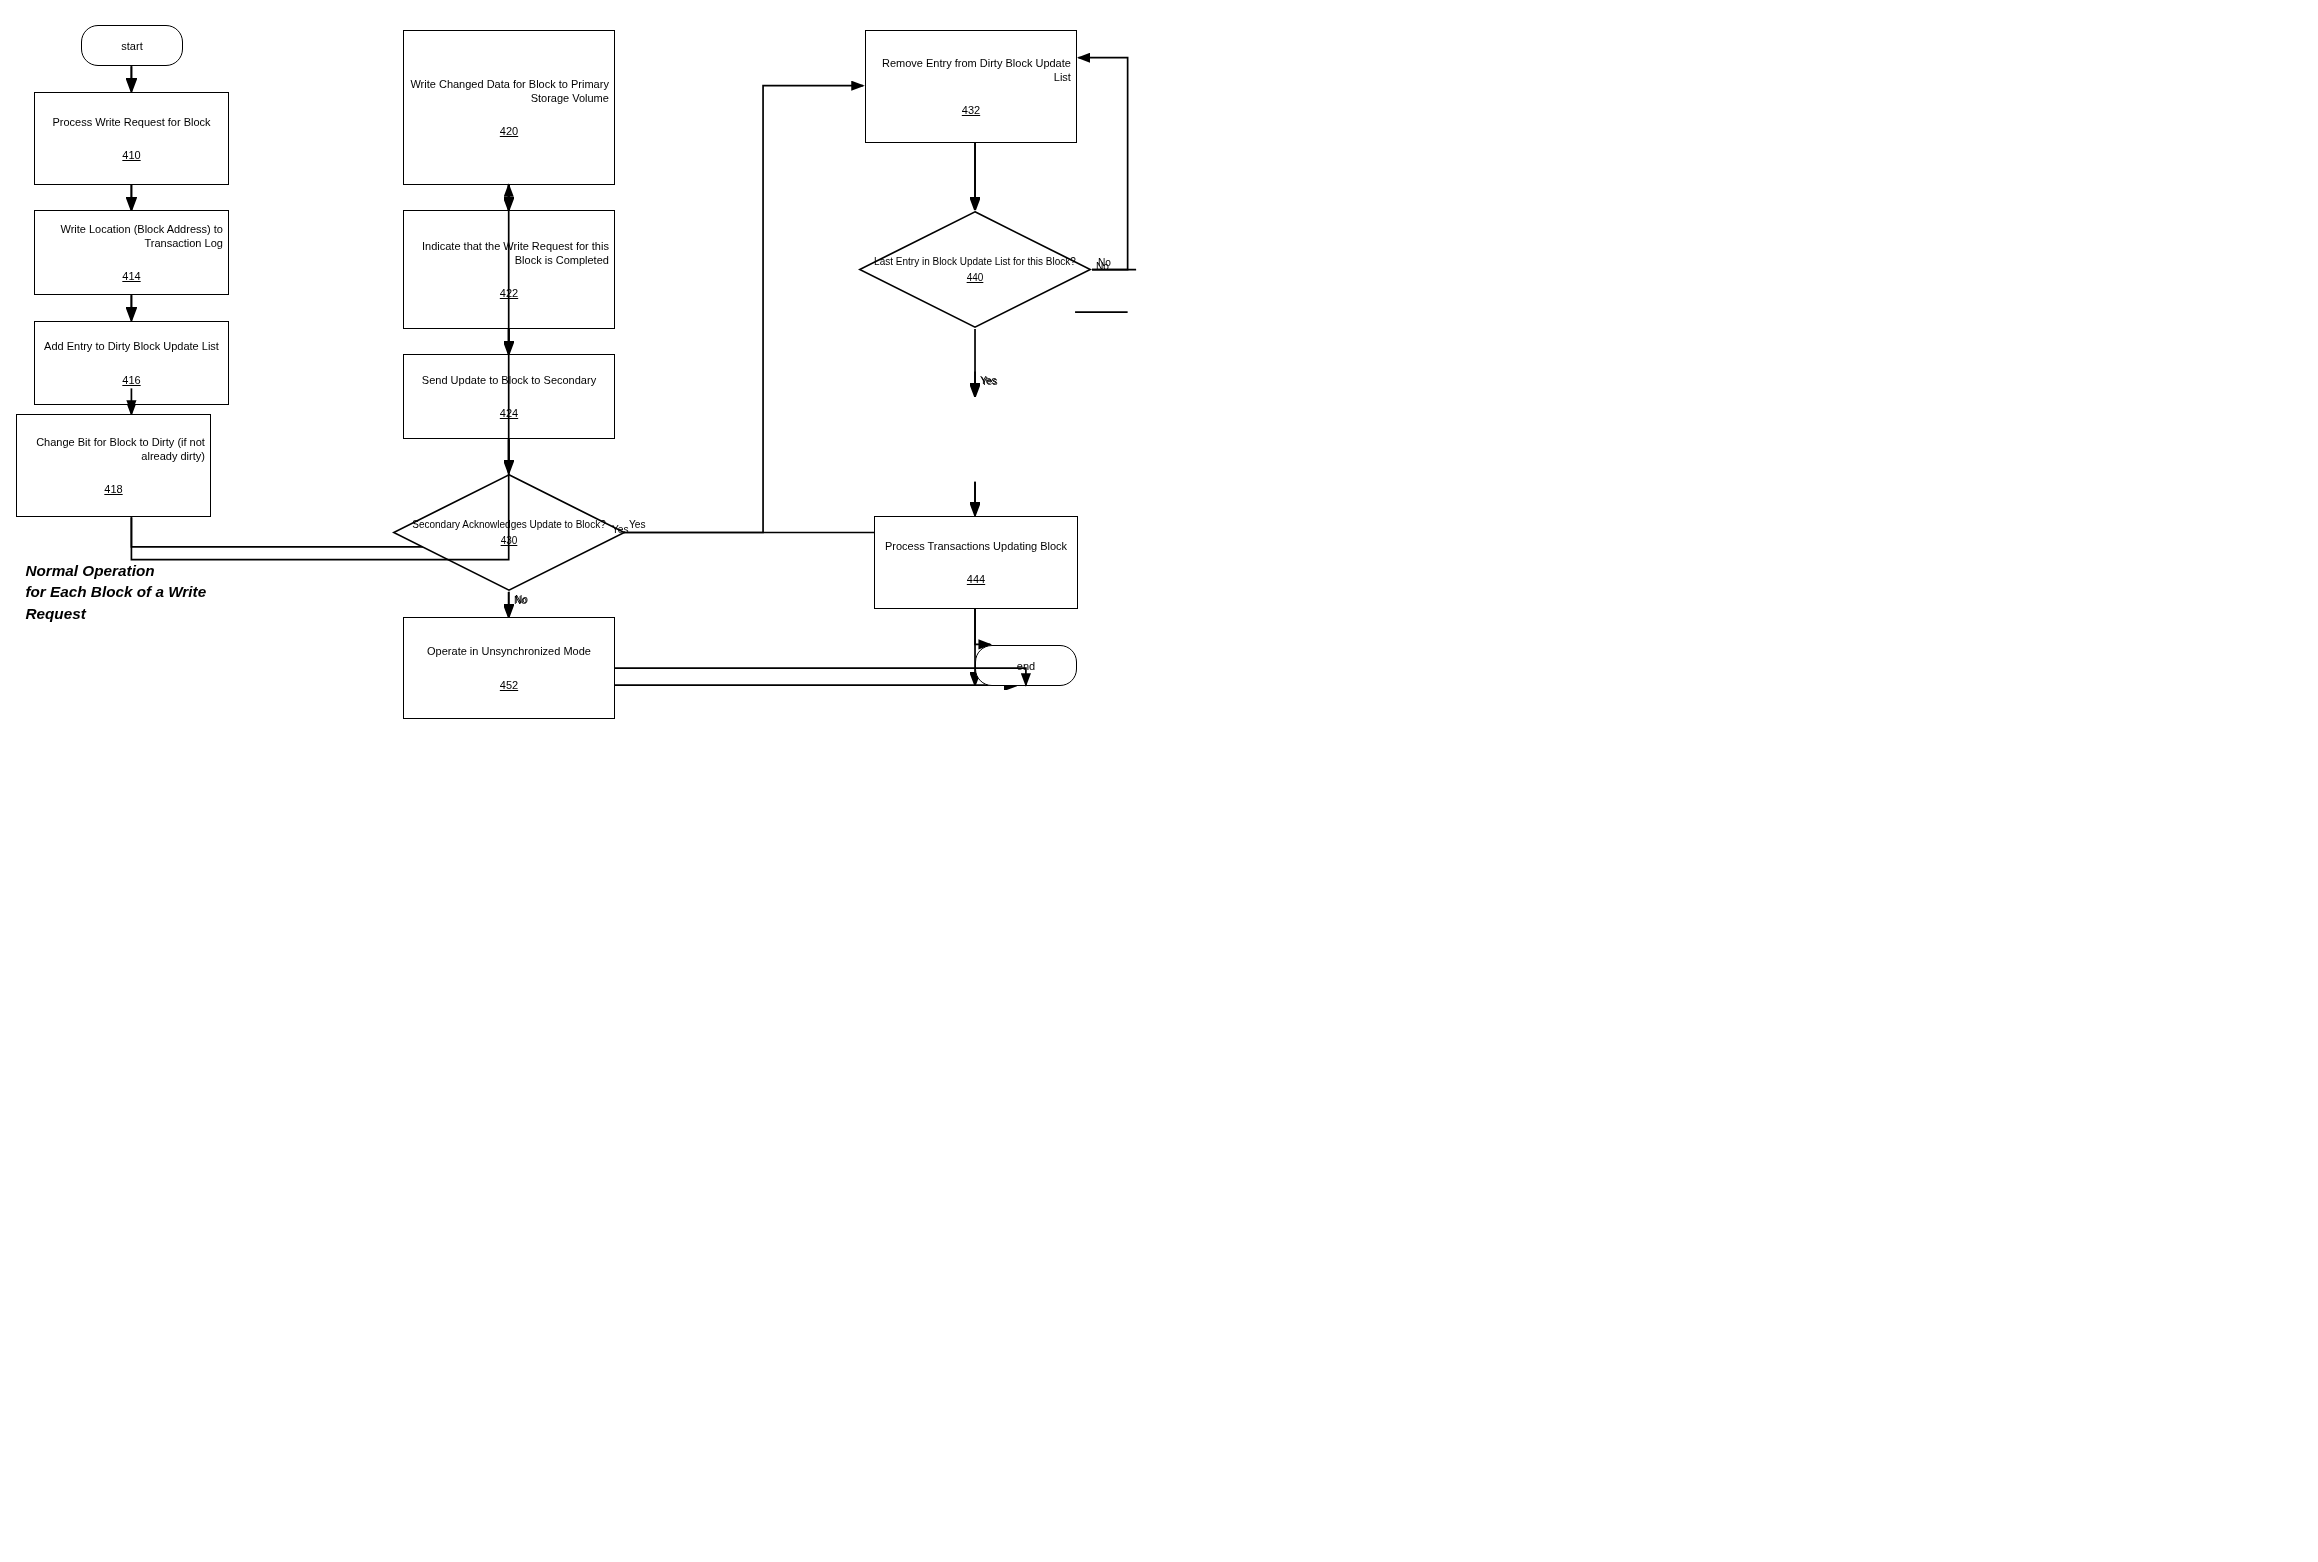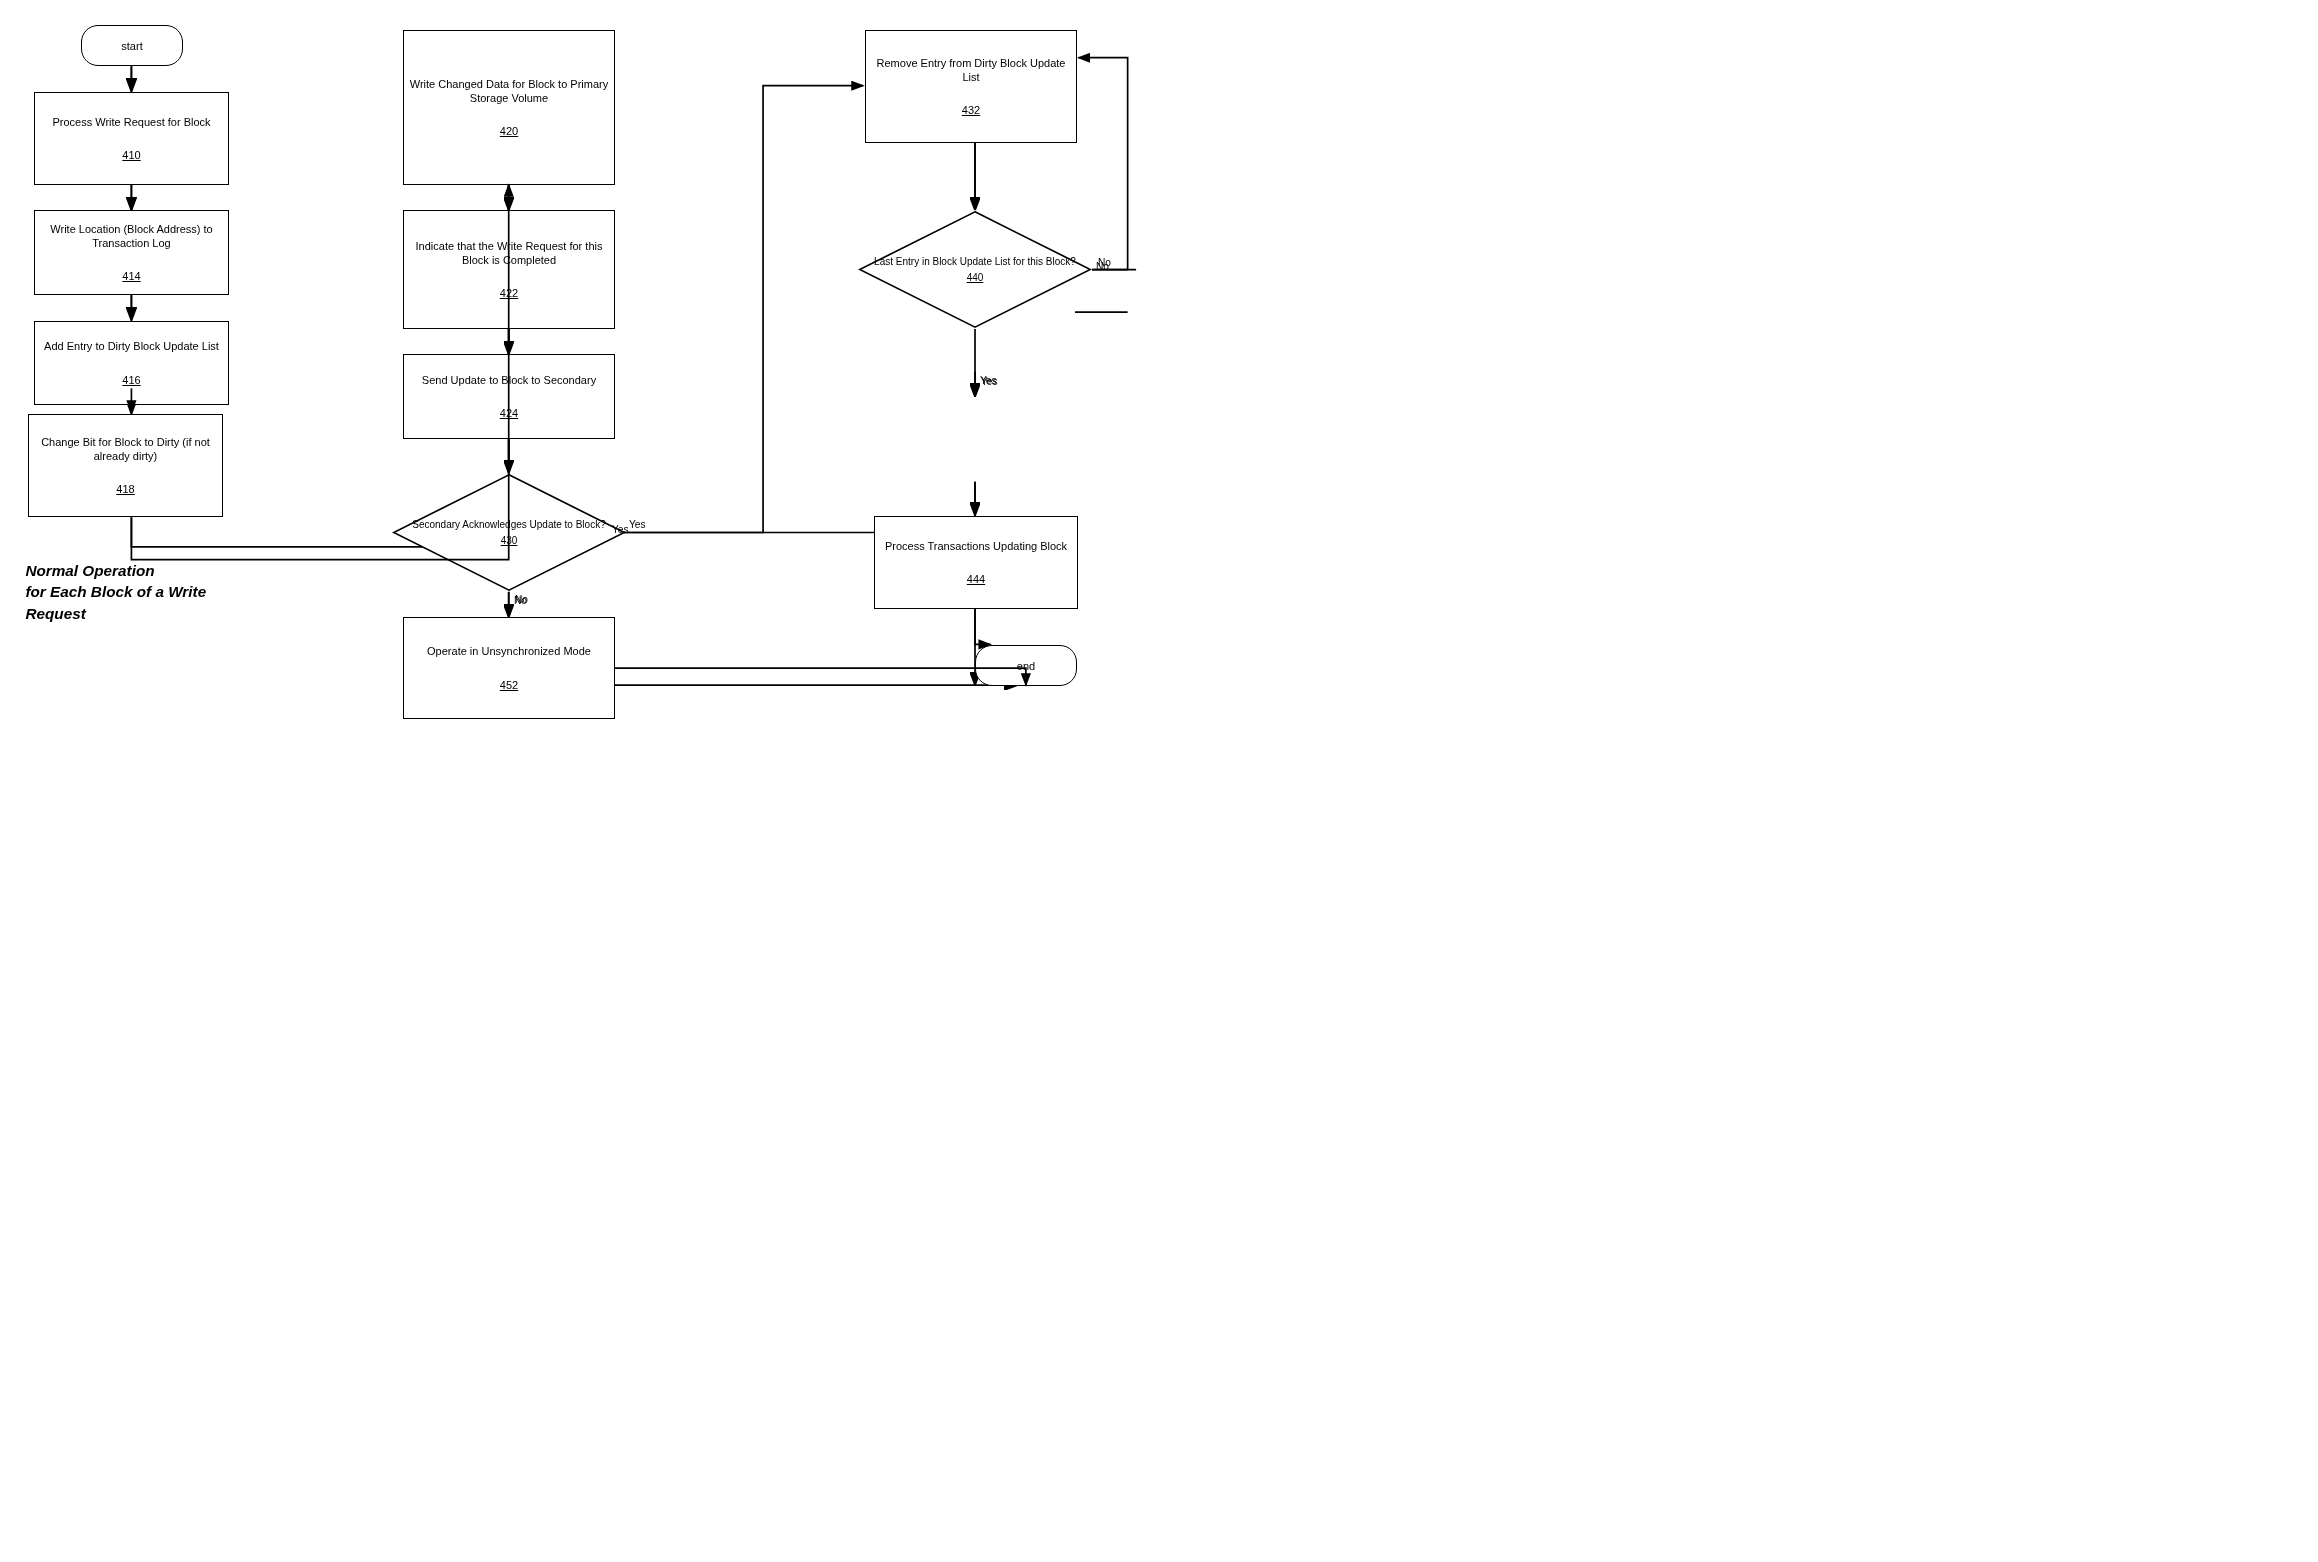--- a/index.html
+++ b/index.html
@@ -19,21 +19,21 @@
     }
     
     .box {
       position: absolute;
       border: 1.7px solid #000;
       background: #fff;
       display: flex;
       flex-direction: column;
       align-items: center;
       justify-content: center;
-      text-align: center;
+      text-align: right;
       font-size: 11px;
       line-height: 1.3;
       padding: 5.1px;
     }
     .box .num {
       text-decoration: underline;
       margin-top: 19px;
       font-size: 11px;
     }
     
@@ -165,21 +165,21 @@
   <div class="box" style="left:34px; top:210px; width:195px; height:85px;">
     <span>Write Location (Block Address) to Transaction Log</span>
     <span class="num">414</span>
   </div>
 
   <div class="box" style="left:34px; top:321px; width:195px; height:84px;">
     <span>Add Entry to Dirty Block Update List</span>
     <span class="num">416</span>
   </div>
 
-  <div class="box" style="left:28px; top:414px; width:195px; height:103px;">
+  <div class="box" style="left:16px; top:414px; width:195px; height:103px;">
     <span>Change Bit for Block to Dirty (if not already dirty)</span>
     <span class="num">418</span>
   </div>
 
   <div class="caption" style="left:25.4px; top:560px; width:237px;">
     <div>Normal Operation</div>
     <div>for Each Block of a Write Request</div>
   </div>
 
   <div class="box" style="left:403px; top:30px; width:212px; height:155px;">

